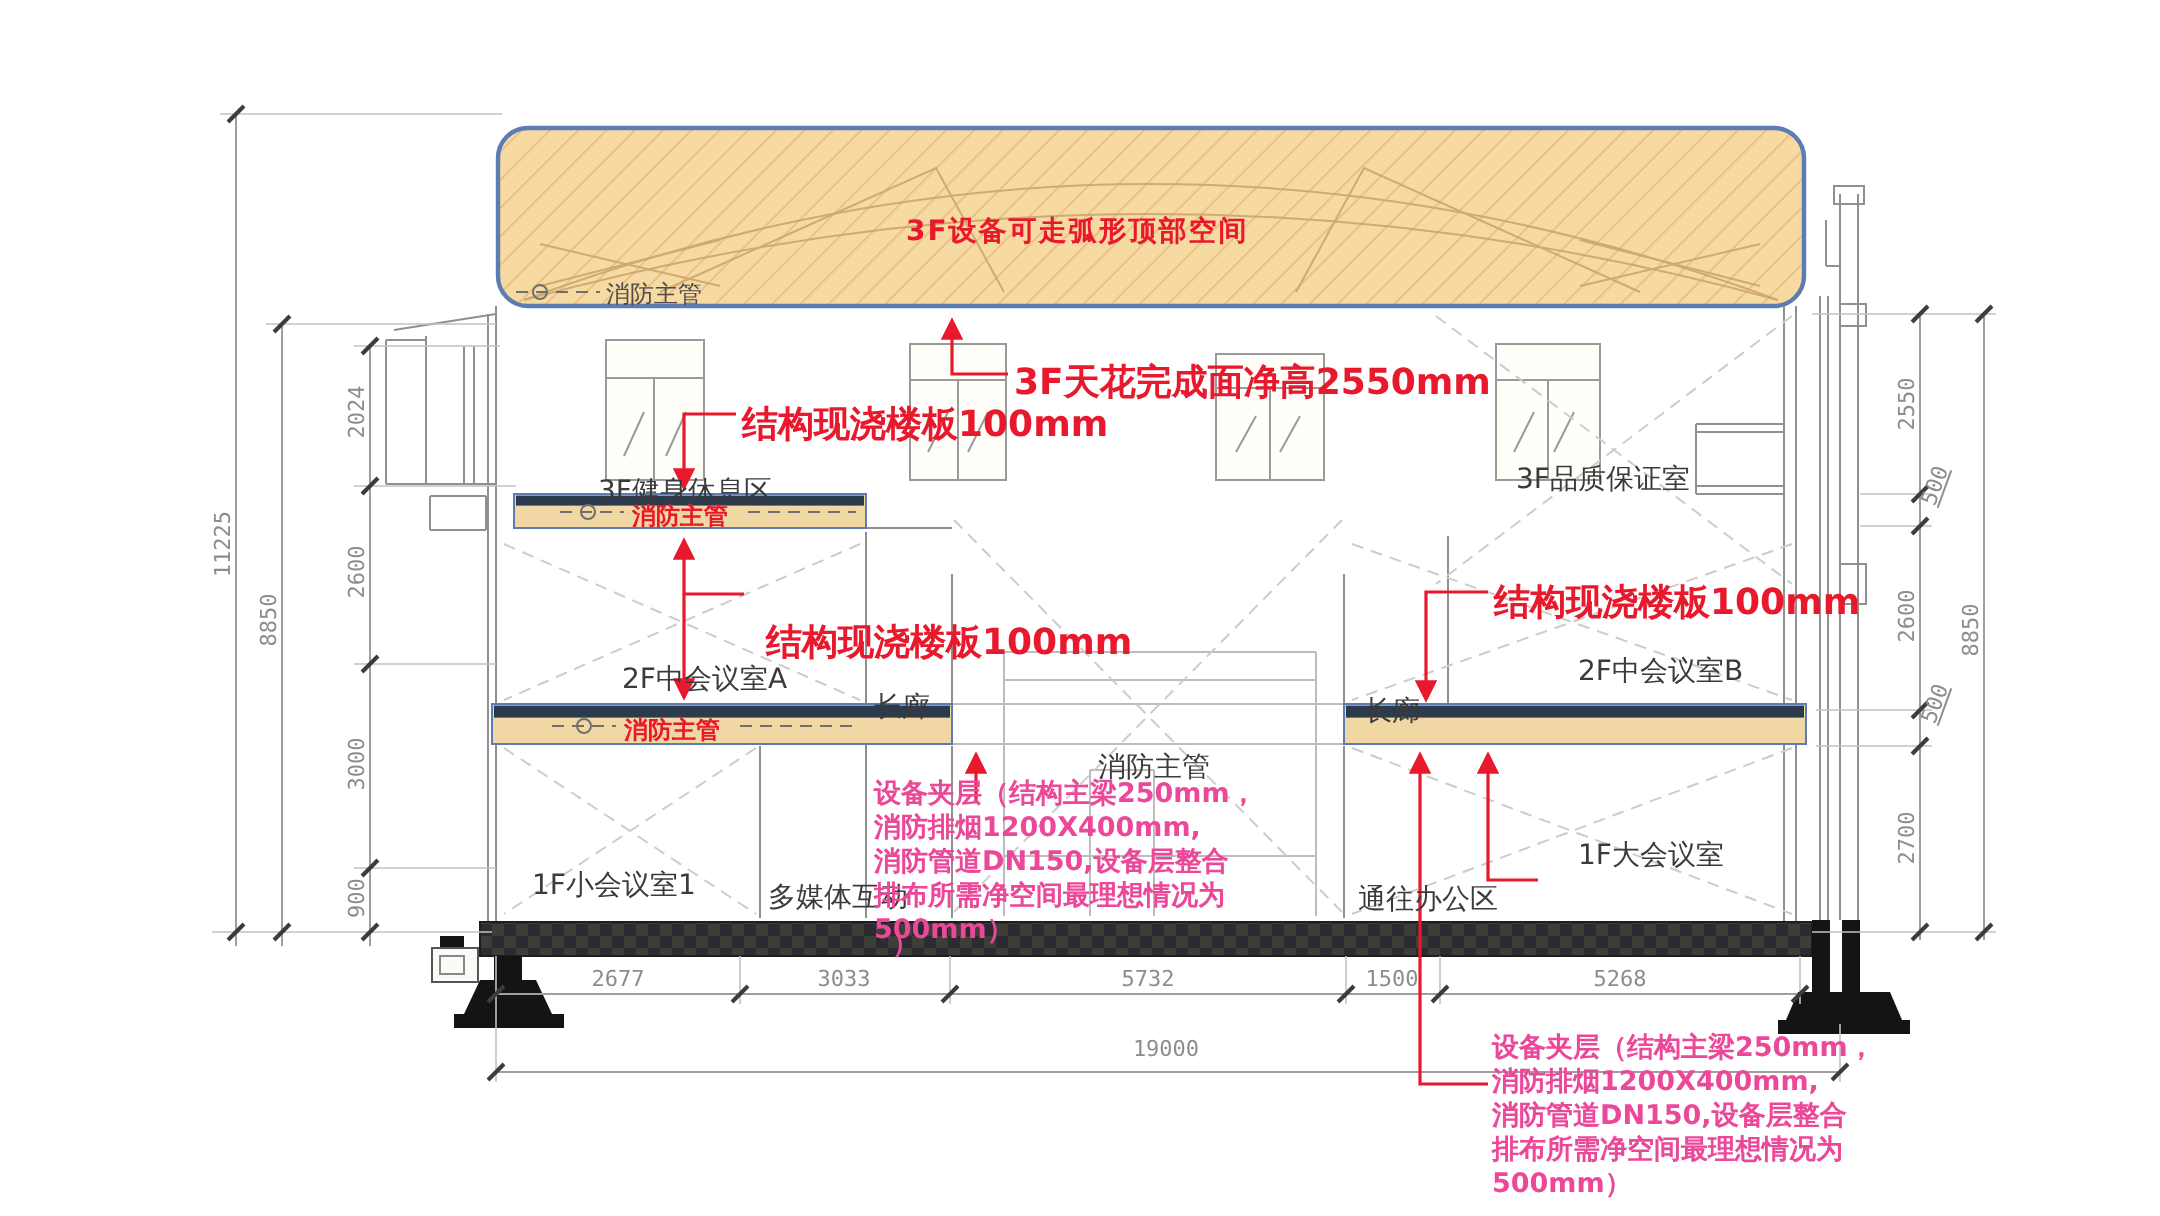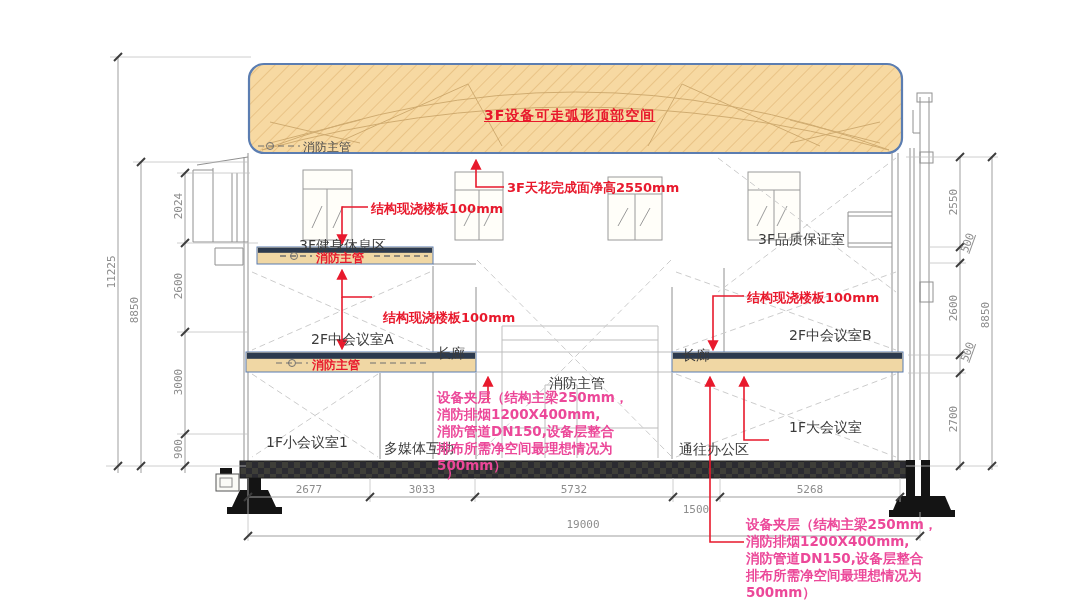--- a/index.html
+++ b/index.html
@@ -2,21 +2,21 @@
 <html><head>
 <meta charset="utf-8">
 <style>
   html,body{margin:0;padding:0;background:#fff;}
   #stage{position:relative;width:1080px;height:608px;background:#ffffff;overflow:hidden;
          font-family:"DejaVu Sans","Liberation Sans",sans-serif;}
   #linework{position:absolute;left:0;top:0;}
   .txt{position:absolute;white-space:nowrap;}
   .title{font-size:13.5px;color:#3f3f3f;font-weight:500;}
   .lbl{font-size:14px;color:#3b3b3b;font-weight:500;margin-top:20px;}
-  .red{color:#e8192c;font-size:13px;font-weight:700;}
+  .red{color:#e8192c;font-size:18px;font-weight:700;}
   .rednote{color:#ec4899;font-size:13.5px;font-weight:700;line-height:17px;white-space:pre-line;}
   .roofnote{color:#e8192c;font-size:14px;font-weight:700;letter-spacing:1px;}
   .pipe-dark{font-size:12px;color:#4c4c4c;font-weight:500;}
   .pipe-red{font-size:12px;color:#e8192c;font-weight:700;}
   .vdim,.hdim{position:absolute;font-family:"DejaVu Sans Mono","Liberation Mono",monospace;
        font-size:11px;color:#8d8d8d;text-align:center;}
   .vdim{width:44px;height:14px;margin-left:-22px;margin-top:-7px;transform:rotate(-90deg);}
   .vdim.slant{transform:rotate(-70deg);text-decoration:underline;width:34px;margin-left:-17px;}
   .hdim{width:64px;margin-left:-32px;}
 </style>
@@ -183,21 +183,21 @@
     <path d="M372,297 H342 V272" marker-end="url(#ar)"></path>
     <path d="M342,297 V347" marker-end="url(#ar)"></path>
     <path d="M744,296 H713 V348" marker-end="url(#ar)"></path>
     <path d="M769,440 H744 V379" marker-end="url(#ar)"></path>
     <path d="M488,401 V379" marker-end="url(#ar)"></path>
     <path d="M744,542 H710 V379" marker-end="url(#ar)"></path>
   </g>
 </svg>
 
 
-<div class="txt roofnote" style="left:484px;top:107px;text-decoration:underline;">3F设备可走弧形顶部空间</div>
+<div class="txt roofnote" style="left:453px;top:107px;">3F设备可走弧形顶部空间</div>
 
 <div class="txt pipe-dark" style="left:303px;top:139px;">消防主管</div>
 <div class="txt pipe-red" style="left:316px;top:250px;">消防主管</div>
 <div class="txt pipe-red" style="left:312px;top:357px;">消防主管</div>
 
 <div class="txt lbl" style="left:299px;top:217px;">3F健身休息区</div>
 <div class="txt lbl" style="left:758px;top:211px;">3F品质保证室</div>
 <div class="txt lbl" style="left:311px;top:311px;">2F中会议室A</div>
 <div class="txt lbl" style="left:789px;top:307px;">2F中会议室B</div>
 <div class="txt lbl" style="left:437px;top:325px;">长廊</div>
@@ -232,17 +232,17 @@
 <div class="vdim" style="left:179px;top:449px;">900</div>
 <div class="vdim" style="left:954px;top:202px;">2550</div>
 <div class="vdim slant" style="left:968px;top:243px;">500</div>
 <div class="vdim" style="left:954px;top:308px;">2600</div>
 <div class="vdim slant" style="left:968px;top:352px;">500</div>
 <div class="vdim" style="left:954px;top:419px;">2700</div>
 <div class="vdim" style="left:986px;top:315px;">8850</div>
 <div class="hdim" style="left:309px;top:483px;">2677</div>
 <div class="hdim" style="left:422px;top:483px;">3033</div>
 <div class="hdim" style="left:574px;top:483px;">5732</div>
-<div class="hdim" style="left:696px;top:483px;margin-top:20px;">1500</div>
+<div class="hdim" style="left:696px;top:483px;">1500</div>
 <div class="hdim" style="left:810px;top:483px;">5268</div>
 <div class="hdim" style="left:583px;top:518px;">19000</div>
 
 </div>
 
 </body></html>

